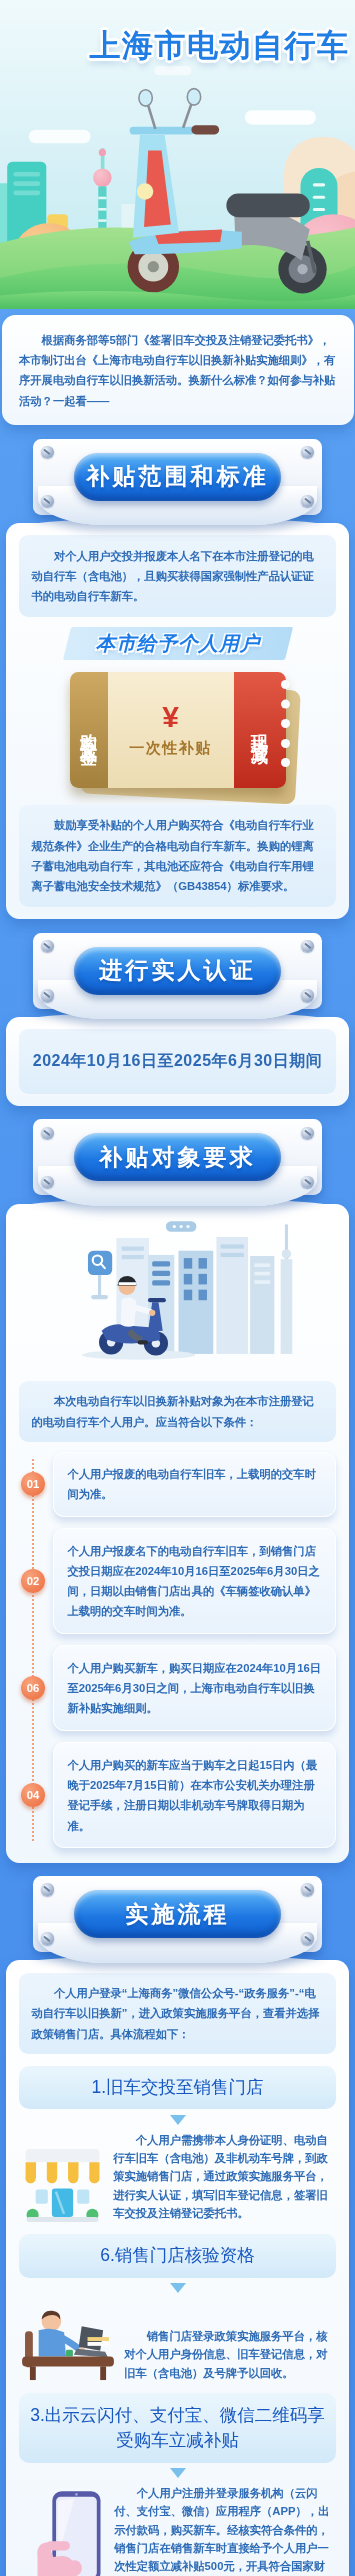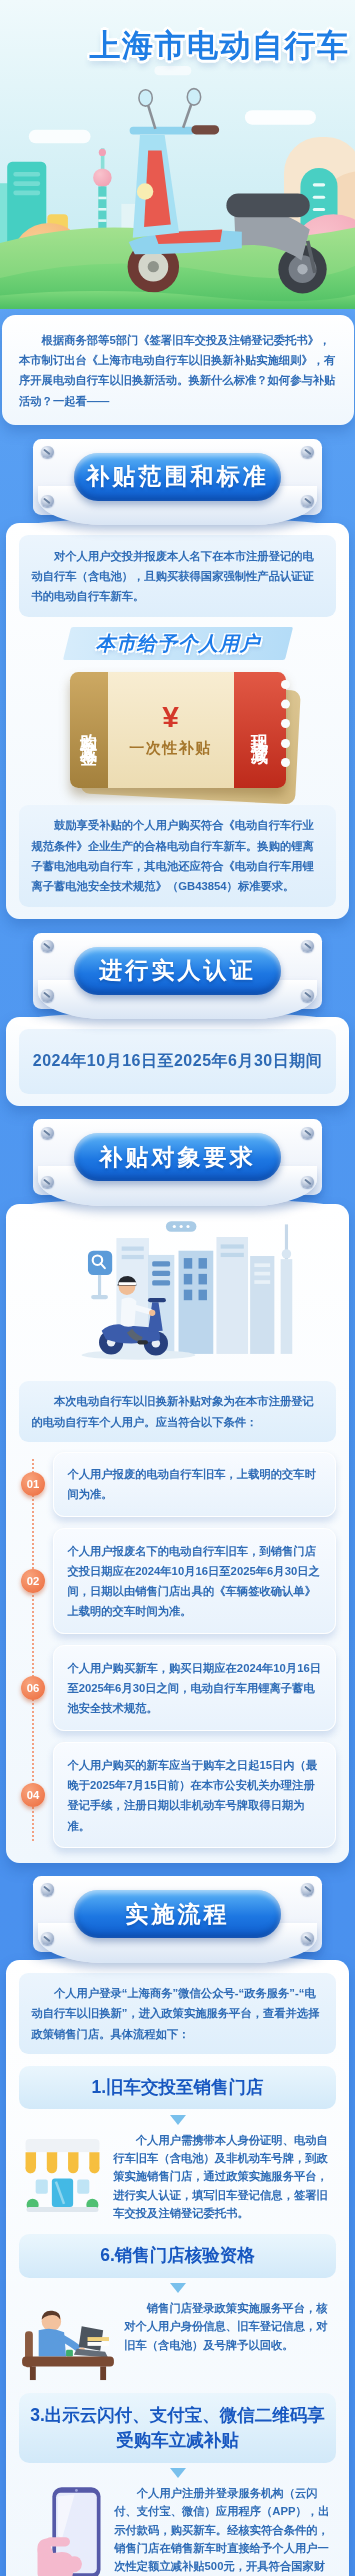--- a/index.html
+++ b/index.html
@@ -68,23 +68,23 @@
   .req-item:last-child{margin-bottom:2.1px;}
   .badge{position:absolute;left:-32px;top:50%;transform:translateY(-50%);width:24px;height:24px;border-radius:50%;
          background:radial-gradient(circle at 35% 30%,#f8a37c,#ec6a3c);color:#fff;font-size:11.3px;font-weight:800;
          display:flex;align-items:center;justify-content:center;box-shadow:0 2.6px 4.6px rgba(200,80,30,.45);}
   .req-box{background:linear-gradient(180deg,#f8fbff,#e8f2fc);border:1.5px solid #fff;border-radius:11.3px;padding:11.3px 13.4px;
            box-shadow:0 4.1px 7.2px rgba(50,100,180,.18);}
   .req-box .txt{text-indent:0;}
   
   .step{margin-top:11.3px;}
   .step-title{background:linear-gradient(180deg,#eaf6fd,#d2e9f9);border-radius:10.3px;padding:9.3px 7.2px;text-align:center;
-              color:#1757c0;font-size:17.5px;font-weight:700;line-height:1.45;}
+              color:#1757c0;font-size:17.5px;font-weight:400;line-height:1.45;}
   .arrow-down{width:0;height:0;margin:5.2px auto 6.2px;border-left:8.2px solid transparent;border-right:8.2px solid transparent;border-top:10.3px solid #79c0ec;}
-  .step-body{display:flex;gap:7.2px;align-items:flex-start;}
+  .step-body{display:flex;gap:7.2px;align-items:flex-end;}
   .step-icon{flex:none;}
   .step-txt{flex:1;line-height:1.62;}
 </style>
 </head>
 <body>
 
 <div class="page">
 
   <header class="hero">
     <svg class="hero-art" viewBox="0 0 690 600" aria-hidden="true">
@@ -324,21 +324,21 @@
       </div>
       <div class="req-item">
         <div class="badge">02</div>
         <div class="req-box">
             <p class="txt">个人用户报废名下的电动自行车旧车，到销售门店交投日期应在2024年10月16日至2025年6月30日之间，日期以由销售门店出具的《车辆签收确认单》上载明的交车时间为准。</p>
           </div>
       </div>
       <div class="req-item">
         <div class="badge">06</div>
         <div class="req-box">
-            <p class="txt">个人用户购买新车，购买日期应在2024年10月16日至2025年6月30日之间，电动自行车用锂离子蓄电池安全技术规范。</p>
+            <p class="txt">个人用户购买新车，购买日期应在2024年10月16日至2025年6月30日之间，上海市电动自行车以旧换新补贴实施细则。</p>
           </div>
       </div>
       <div class="req-item">
         <div class="badge">04</div>
         <div class="req-box">
             <p class="txt">个人用户购买的新车应当于购车之日起15日内（最晚于2025年7月15日前）在本市公安机关办理注册登记手续，注册日期以非机动车号牌取得日期为准。</p>
           </div>
       </div>
     </div>
   </section>

